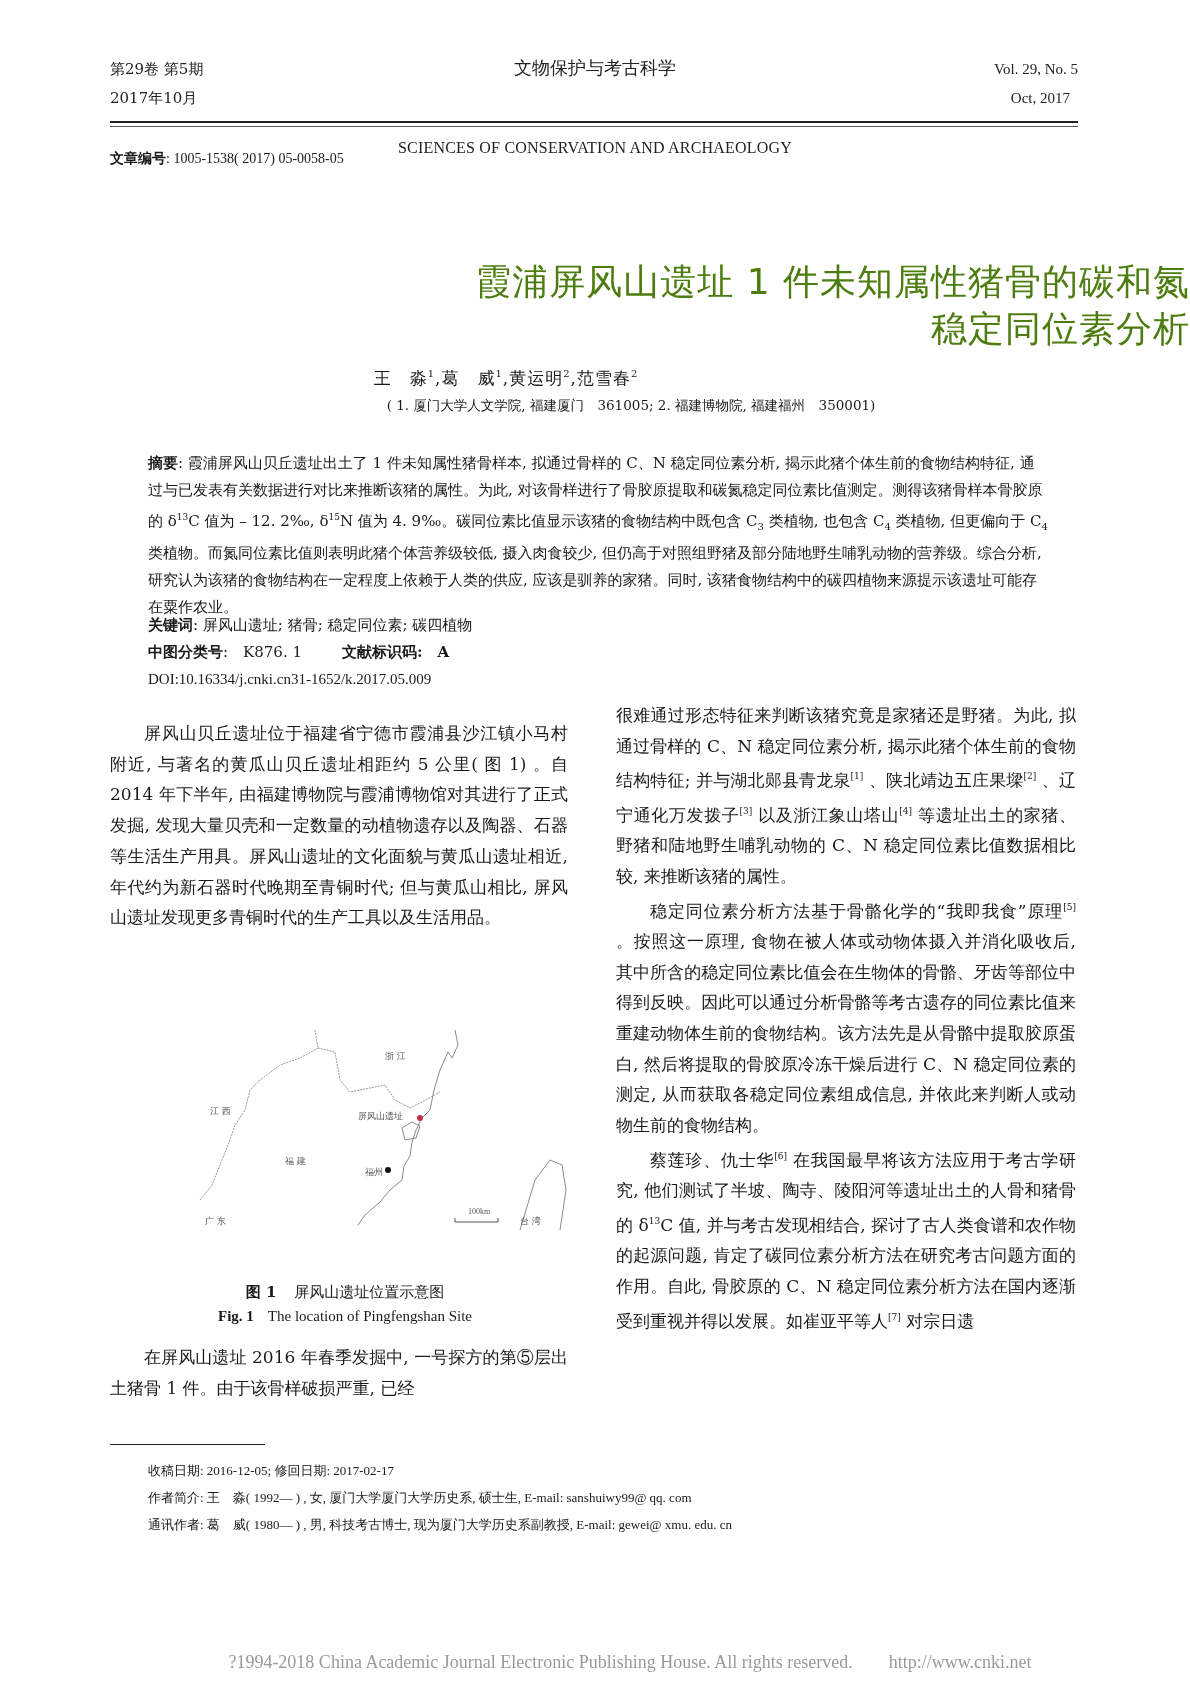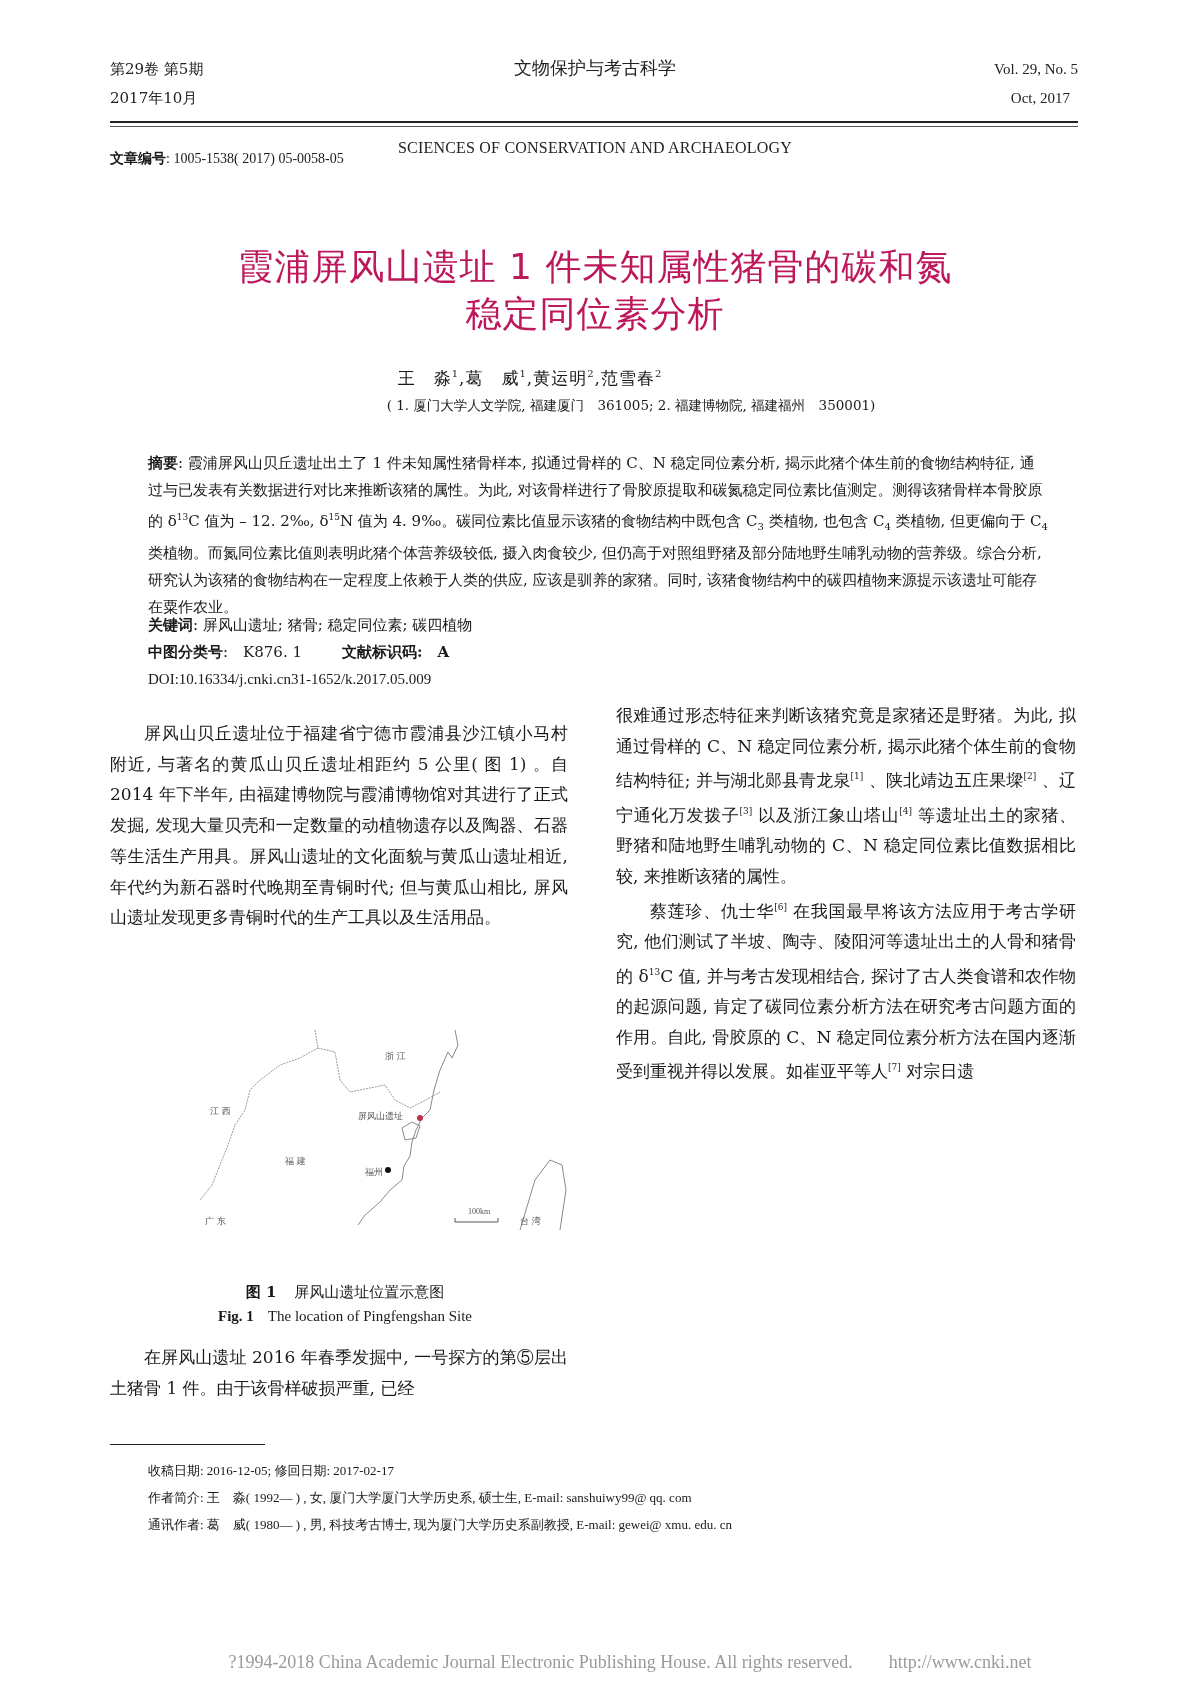--- a/index.html
+++ b/index.html
@@ -13,25 +13,25 @@
   #hdr-left-1 { left: 110px; top: 62px; }
   #hdr-left-2 { left: 110px; top: 91px; }
   #hdr-center-1 { left: 0; width: 1190px; text-align: center; top: 59px; font-size: 18px; }
   #hdr-center-2 { left: 0; width: 1190px; text-align: center; top: 92px; font-size: 16px; letter-spacing: 0.2px; margin-top: 48px; }
   #hdr-right-1 { right: 112px; top: 62px; }
   #hdr-right-2 { right: 120px; top: 91px; }
   .rule-thick { left: 110px; width: 968px; height: 2px; background: #222; top: 121px; }
   .rule-thin { left: 110px; width: 968px; height: 1px; background: #555; top: 126px; }
   #article-no { left: 110px; top: 150px; font-size: 14px; font-family: "Liberation Serif", serif; }
   #article-no b { font-family: Liberation Mono, monospace; font-weight: bold; }
-  .title { left: 0; width: 1190px; text-align: center; font-family: "DejaVu Sans", sans-serif;
-           font-size: 36px; letter-spacing: 1px; color: #be185d; }
+  .title { left: 0; width: 1190px; text-align: right; font-family: "DejaVu Sans", sans-serif;
+           font-size: 36px; letter-spacing: 1px; color: #4d7c0f; margin-top: 15px; }
   #title-1 { top: 243px; }
   #title-2 { top: 290px; }
-  #authors { left: 0; width: 1012px; text-align: center; top: 367px; font-size: 17px; letter-spacing: 1px; padding-left: 24px; }
+  #authors { left: 0; width: 1012px; text-align: center; top: 367px; font-size: 17px; letter-spacing: 1px; }
   #authors sup { font-size: 10px; }
   #affil { left: 0; width: 1190px; text-align: center; top: 397px; font-size: 13.5px; padding-left: 36px; }
   .abstract { left: 148px; width: 900px; font-size: 15px; line-height: 27px; }
   #abstract-block { top: 450px; }
   .label-b { font-family: "DejaVu Sans", sans-serif; font-weight: bold; }
   #keywords { top: 612px; }
   #clc { top: 639px; }
   #doi { top: 666px; font-family: "Liberation Serif", serif; }
   .col { font-size: 17px; line-height: 30.7px; text-align: justify; }
   #col-left { left: 110px; width: 458px; top: 718px; }
@@ -116,20 +116,21 @@
 </div>
 <div class="abs fig-cap-cn"><b>图 1</b><span style="display:inline-block;width:18px"></span><span>屏风山遗址位置示意图</span></div>
 <div class="abs fig-cap-en"><b>Fig. 1</b><span style="display:inline-block;width:14px"></span><span>The location of Pingfengshan Site</span></div>
 
 <div class="abs col" id="col-left-2">
   <p class="indent" style="margin:0">在屏风山遗址 2016 年春季发掘中, 一号探方的第⑤层出土猪骨 1 件。由于该骨样破损严重, 已经</p>
 </div>
 
 <div class="abs col" id="col-right">
   <p style="margin:0"><span>很难通过形态特征来判断该猪究竟是家猪还是野猪。为此, 拟通过骨样的 C、N 稳定同位素分析, 揭示此猪个体生前的食物结构特征; 并与湖北郧县青龙泉</span><sup class="ref">[1]</sup><span> 、陕北靖边五庄果墚</span><sup class="ref">[2]</sup><span> 、辽宁通化万发拨子</span><sup class="ref">[3]</sup><span> 以及浙江象山塔山</span><sup class="ref">[4]</sup><span> 等遗址出土的家猪、野猪和陆地野生哺乳动物的 C、N 稳定同位素比值数据相比较, 来推断该猪的属性。</span></p>
+  <p class="indent" style="margin:0"><span>稳定同位素分析方法基于骨骼化学的“我即我食”原理</span><sup class="ref">[5]</sup><span> 。按照这一原理, 食物在被人体或动物体摄入并消化吸收后, 其中所含的稳定同位素比值会在生物体的骨骼、牙齿等部位中得到反映。因此可以通过分析骨骼等考古遗存的同位素比值来重建动物体生前的食物结构。该方法先是从骨骼中提取胶原蛋白, 然后将提取的骨胶原冷冻干燥后进行 C、N 稳定同位素的测定, 从而获取各稳定同位素组成信息, 并依此来判断人或动物生前的食物结构。</span></p>
   <p class="indent" style="margin:0"><span>蔡莲珍、仇士华</span><sup class="ref">[6]</sup><span> 在我国最早将该方法应用于考古学研究, 他们测试了半坡、陶寺、陵阳河等遗址出土的人骨和猪骨的 δ</span><sup class="iso">13</sup><span>C 值, 并与考古发现相结合, 探讨了古人类食谱和农作物的起源问题, 肯定了碳同位素分析方法在研究考古问题方面的作用。自此, 骨胶原的 C、N 稳定同位素分析方法在国内逐渐受到重视并得以发展。如崔亚平等人</span><sup class="ref">[7]</sup><span> 对宗日遗</span></p>
 </div>
 
 <div class="abs fn-rule"></div>
 <div class="abs fn" id="fn-1">收稿日期: 2016-12-05; 修回日期: 2017-02-17</div>
 <div class="abs fn" id="fn-2">作者简介: 王　淼( 1992— ) , 女, 厦门大学厦门大学历史系, 硕士生, E-mail: sanshuiwy99@ qq. com</div>
 <div class="abs fn" id="fn-3">通讯作者: 葛　威( 1980— ) , 男, 科技考古博士, 现为厦门大学历史系副教授, E-mail: gewei@ xmu. edu. cn</div>
 
 <div class="abs" id="footer">?1994-2018 China Academic Journal Electronic Publishing House. All rights reserved.　　http://www.cnki.net</div>
 

